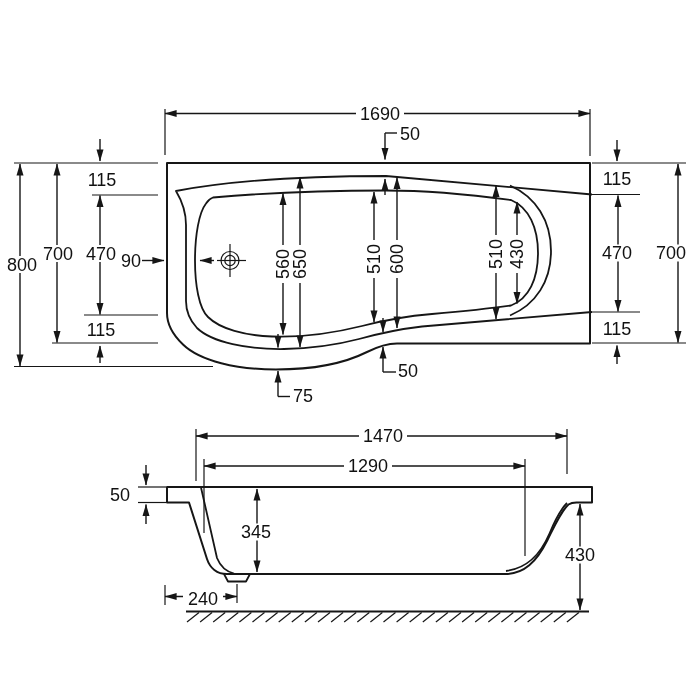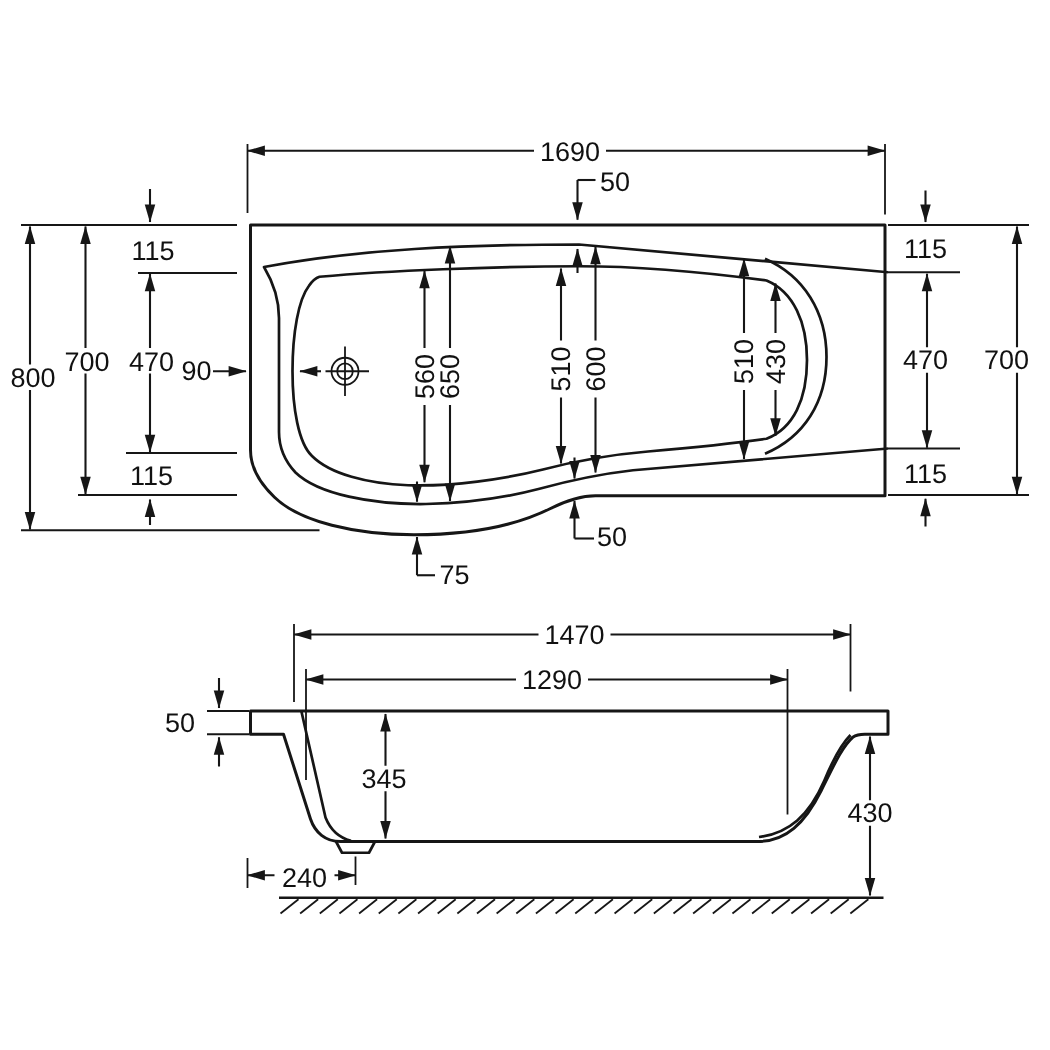--- a/index.html
+++ b/index.html
@@ -1,16 +1,16 @@
 <!DOCTYPE html>
 <html><head>
 <meta charset="utf-8">
 <style>
   html,body{margin:0;padding:0;background:#ffffff;}
-  .stage{width:700px;height:672px;background:#ffffff;position:relative;}
+  .stage{width:700px;height:672px;background:#ffffff;position:relative;margin-top:13px;}
   svg{display:block;}
   .tub{fill:none;stroke:#161616;stroke-width:2;stroke-linejoin:round;}
   .tub-thin{fill:none;stroke:#161616;stroke-width:1.8;stroke-linejoin:round;}
   .dim{fill:none;stroke:#161616;stroke-width:1.4;}
   .ref{fill:none;stroke:#161616;stroke-width:1.2;}
   .lbl{font-family:"Liberation Sans", sans-serif;font-size:18px;fill:#111;
        text-anchor:middle;dominant-baseline:central;}
   .lbl-bg{fill:#ffffff;}
   .arrfill{fill:#161616;stroke:none;}
 </style>

